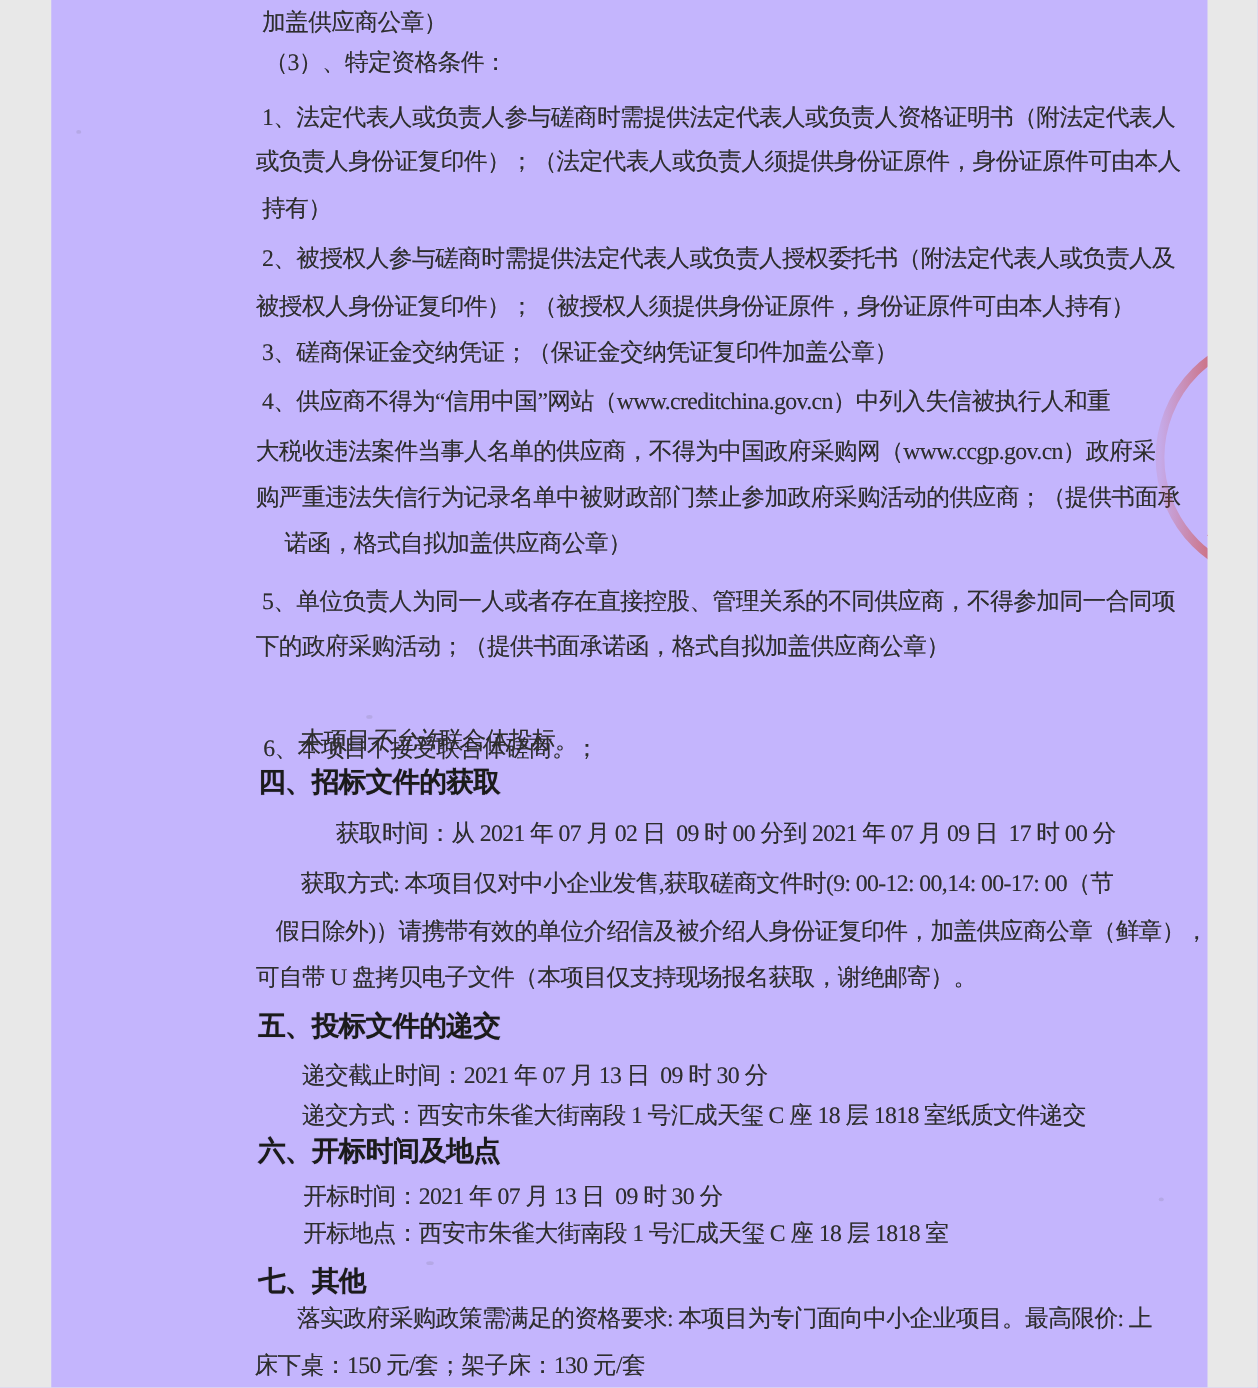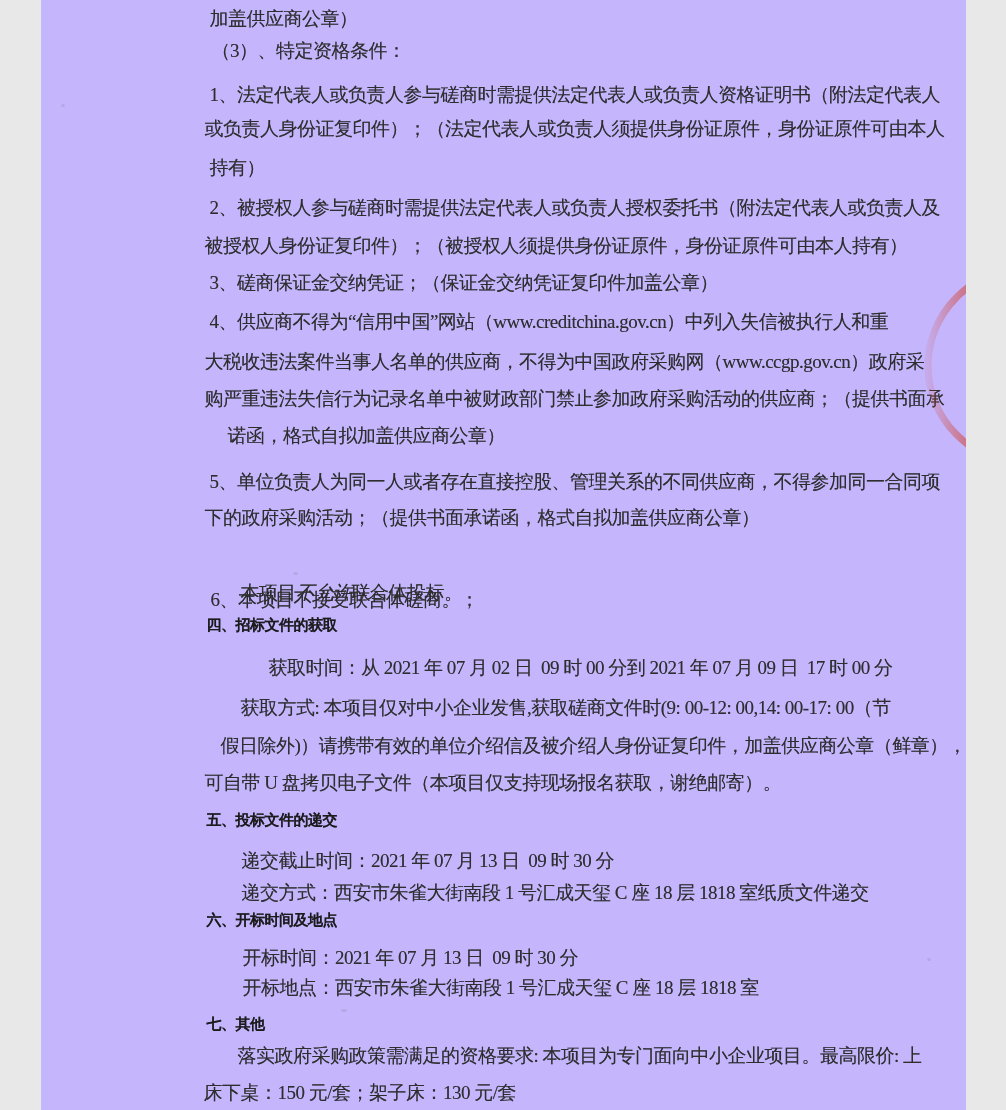--- a/index.html
+++ b/index.html
@@ -14,21 +14,21 @@
   .line {
     position:absolute;
     white-space:pre;
     font-size:19px;
     line-height:25px;
     letter-spacing:-0.5px;
     color:#2e2e2e;
     text-shadow:0 0 0.4px rgba(40,40,40,0.45);
   }
   .line.h {
-    font-size:15px;
+    font-size:22px;
     font-weight:700;
     color:#1b1b1b;
     letter-spacing:-0.5px;
     text-shadow:0 0 0.6px rgba(0,0,0,0.5);
   }
   .it { font-style:italic; }
   .speck { position:absolute; background:rgba(90,90,90,0.14); border-radius:50%; }
   .seal { position:absolute; left:880px; top:248px; }
   .seal text {
     font-family:"Liberation Serif","DejaVu Serif",serif;

